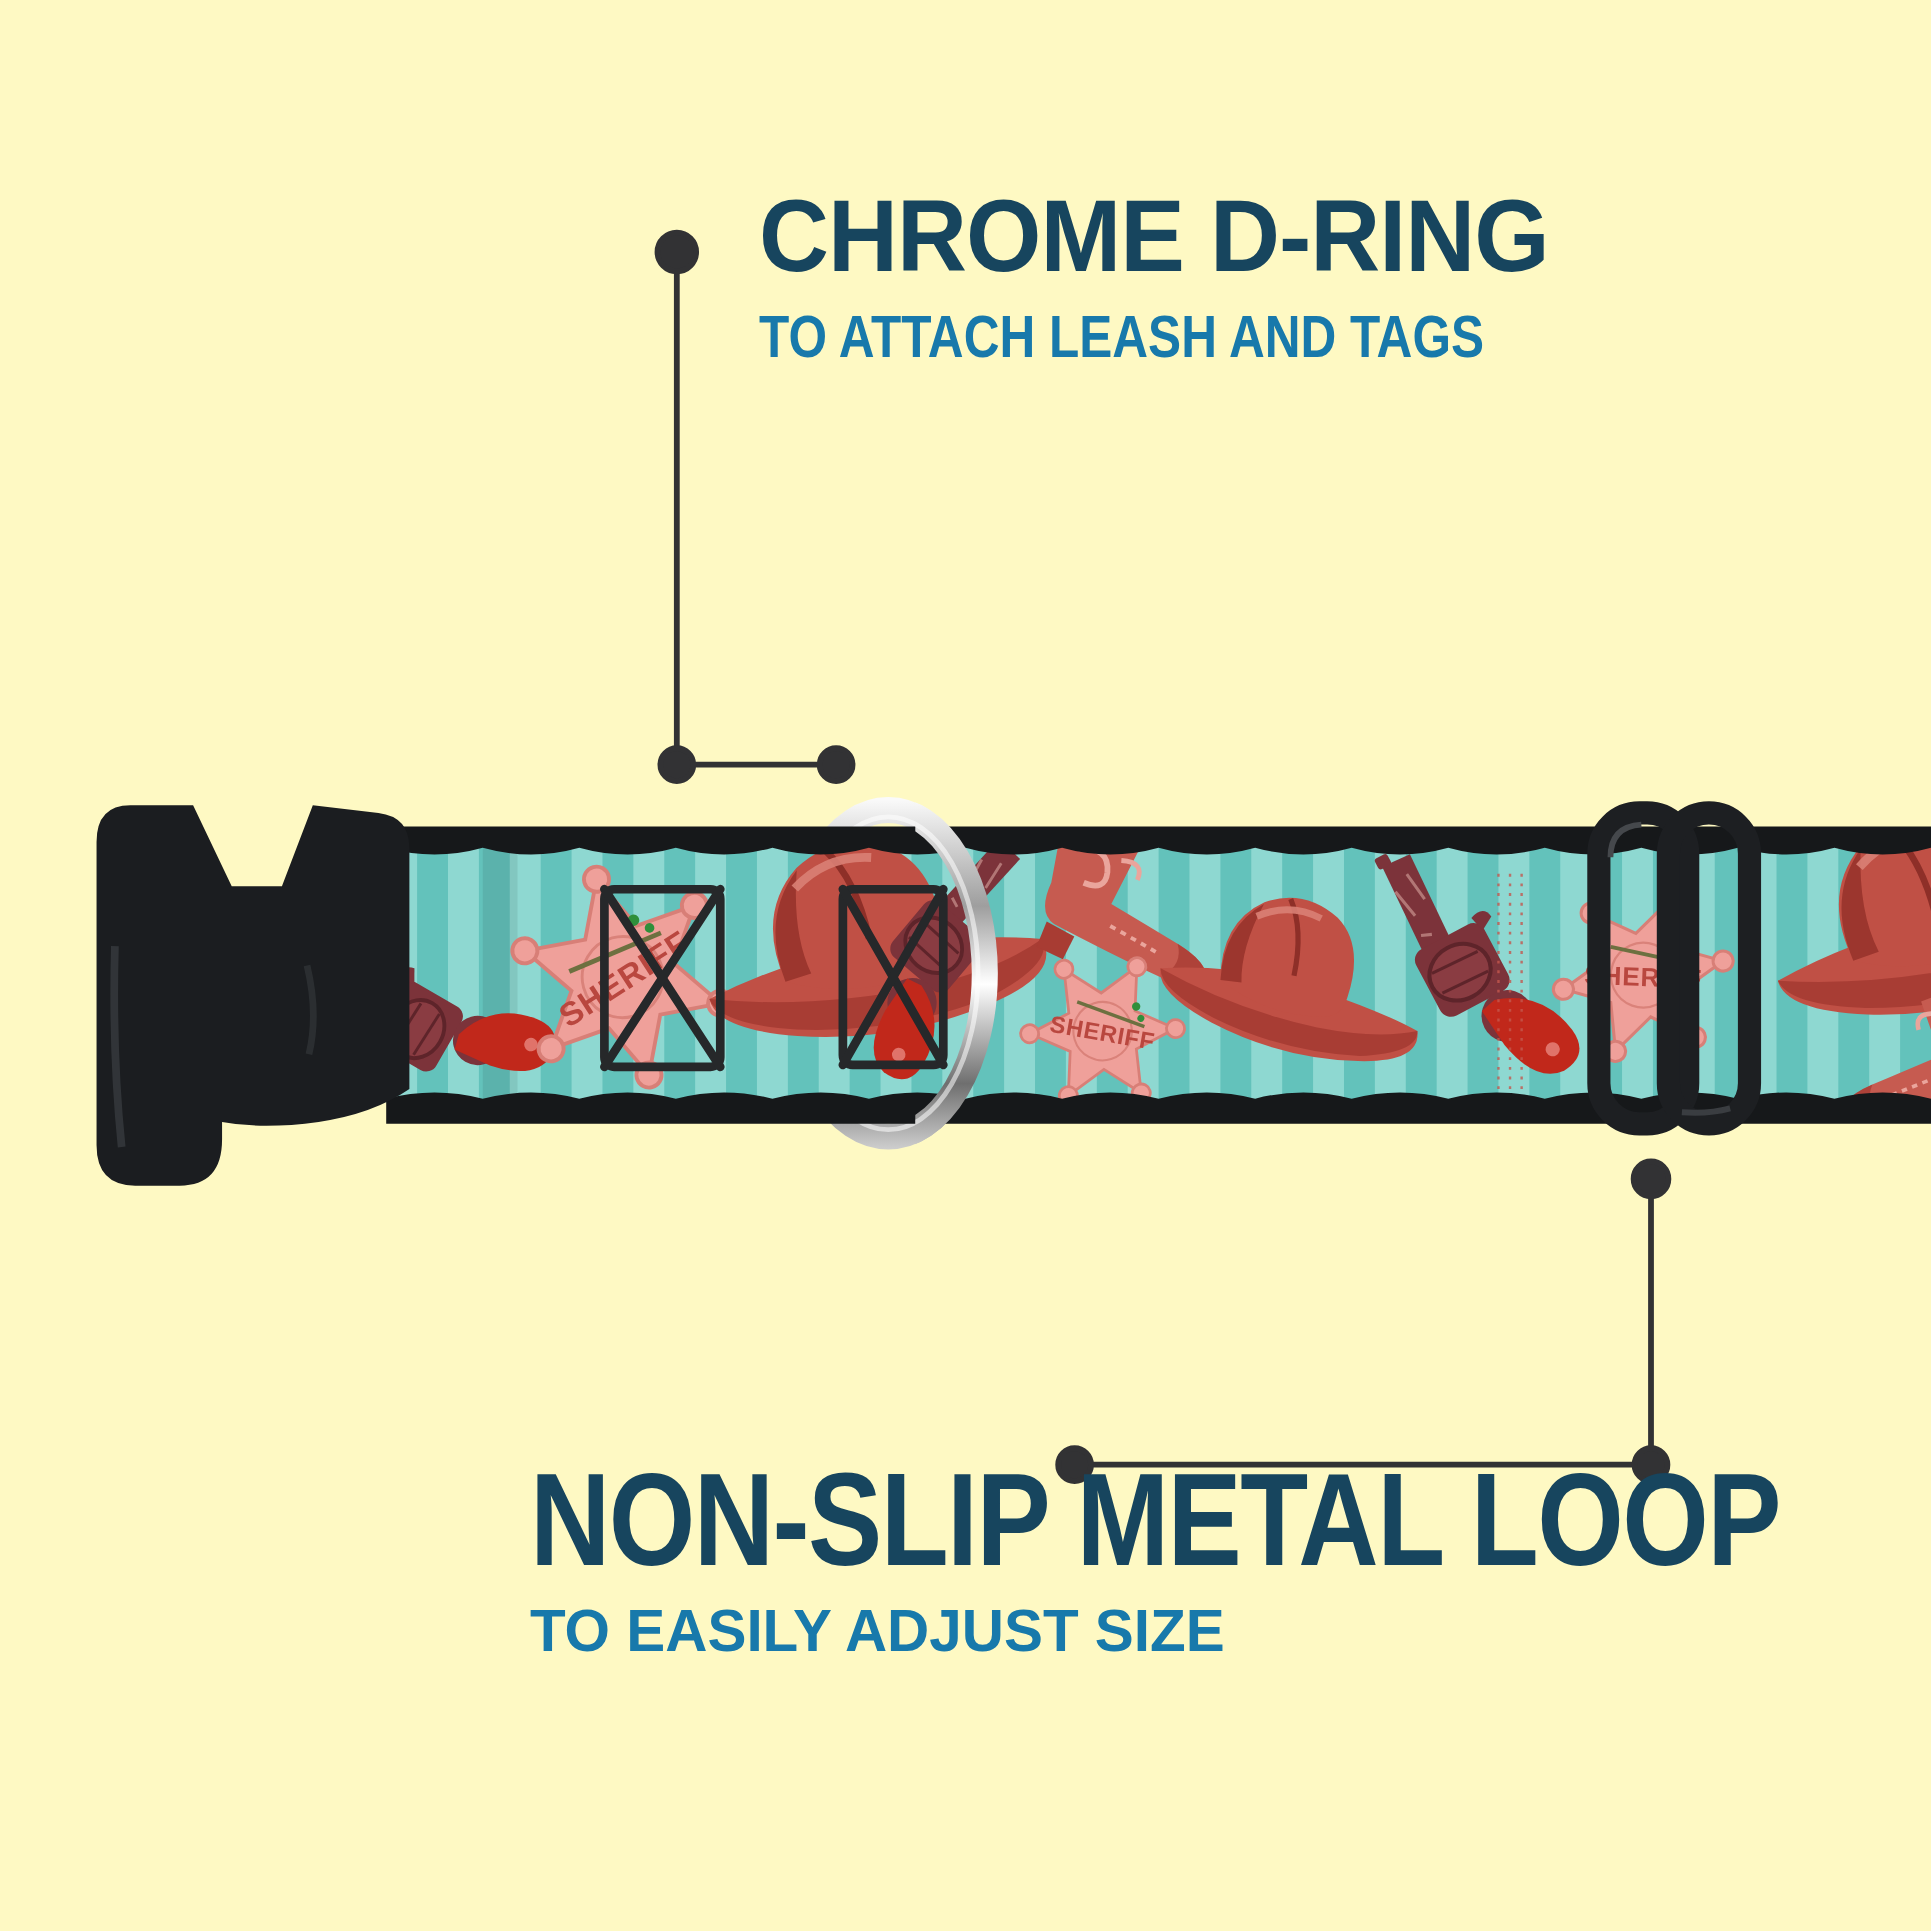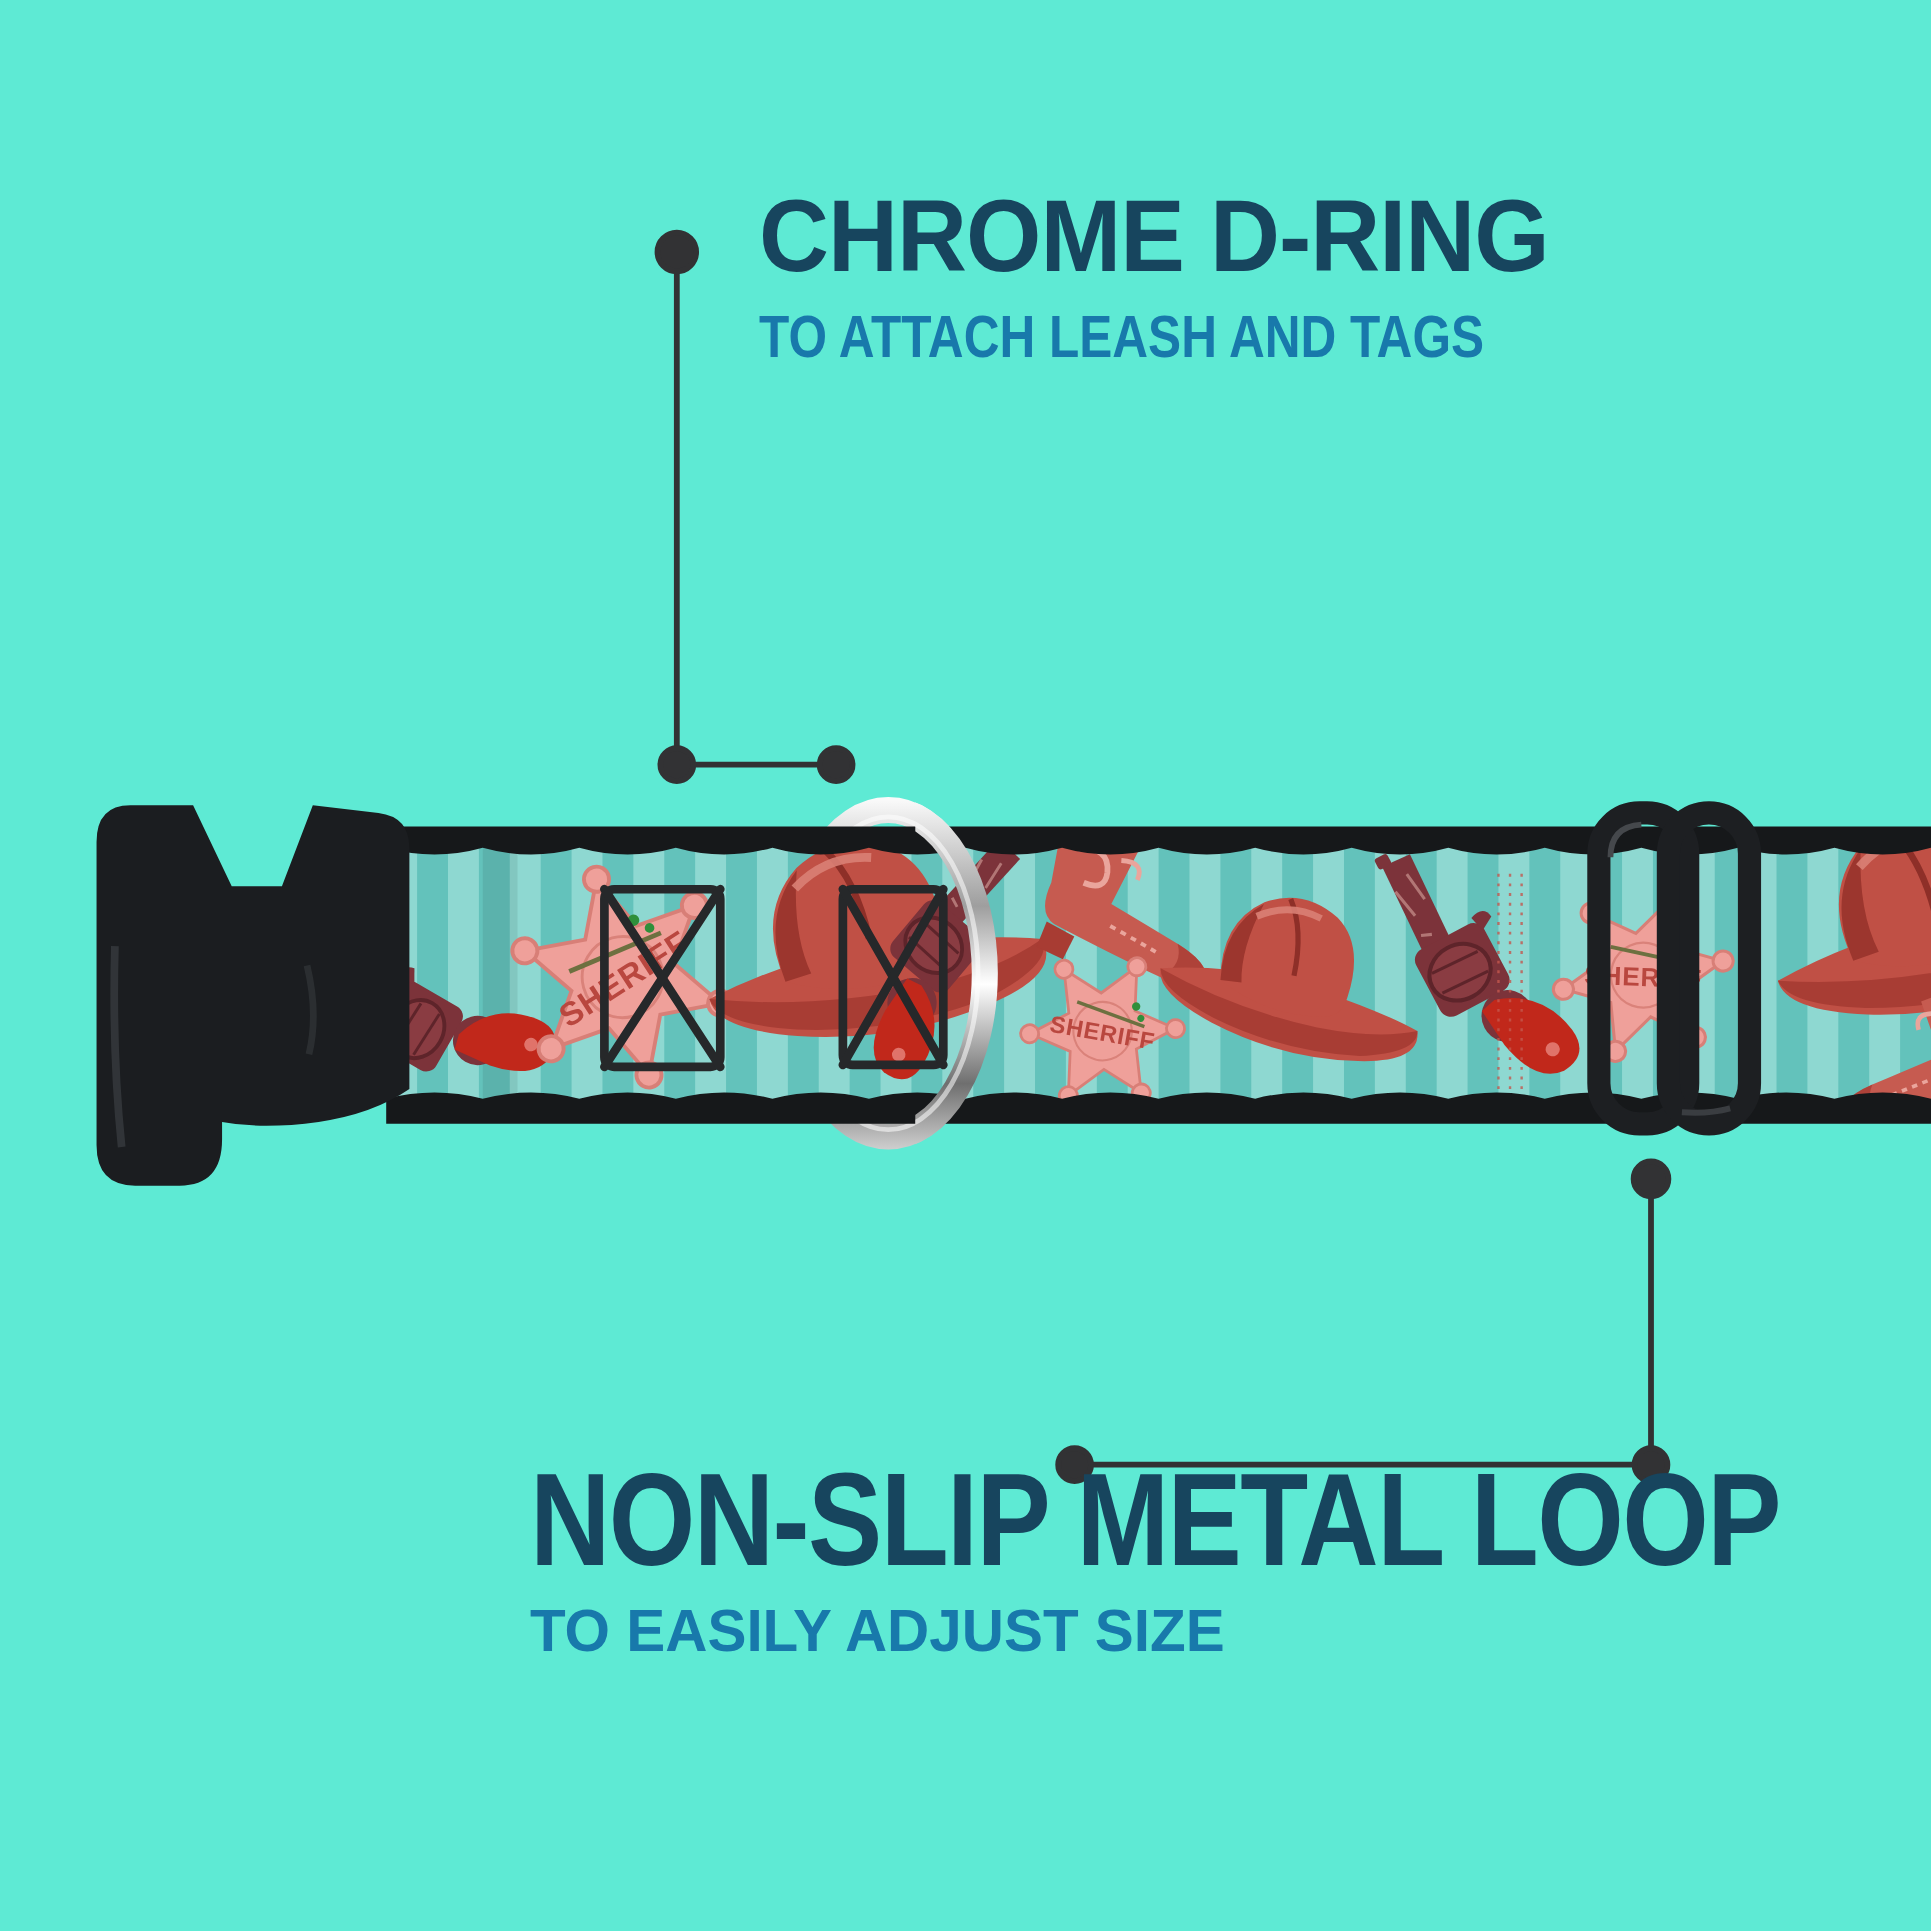--- a/index.html
+++ b/index.html
@@ -1,16 +1,16 @@
 <!DOCTYPE html>
 <html><head>
 <meta charset="utf-8">
 <style>
   html,body{margin:0;padding:0;background:#ffffff;}
-  .stage{position:relative;width:1931px;height:1931px;background:#5eead4;overflow:hidden;
+  .stage{position:relative;width:1931px;height:1931px;background:#fef9c3;overflow:hidden;
          font-family:"Liberation Sans", sans-serif;}
   .art{position:absolute;left:0;top:0;width:1931px;height:1931px;}
   .lbl{position:absolute;transform-origin:0 0;white-space:nowrap;}
   .lbl h1{margin:0;font-weight:bold;color:#17455e;line-height:1;}
   .lbl p{margin:0;font-weight:bold;color:#1879ab;line-height:1;}
   #top-label{left:759px;top:185px;}
   #top-label h1{font-size:102px;letter-spacing:-1px;transform:scaleX(.95);transform-origin:0 0;}
   #top-label p{font-size:59px;margin-top:21px;transform:scaleX(.84);transform-origin:0 0;}
   #bottom-label{left:530px;top:1454px;}
   #bottom-label h1{font-size:131px;letter-spacing:-1.9px;transform:scaleX(.85);transform-origin:0 0;}

